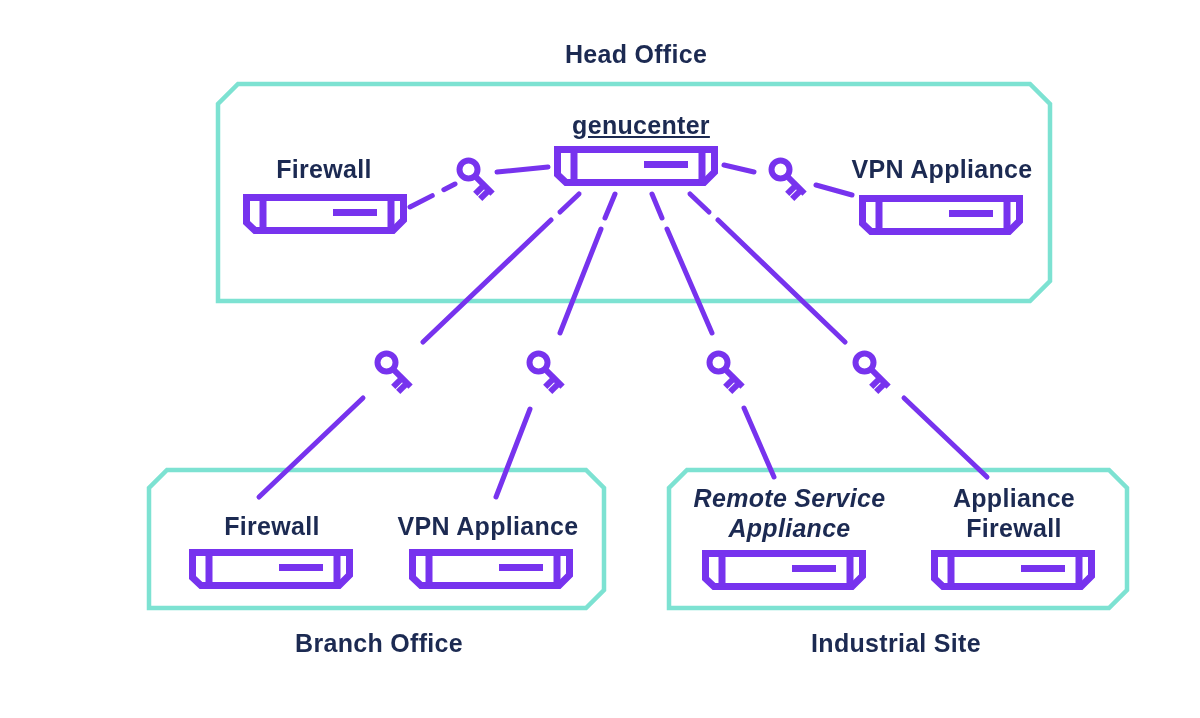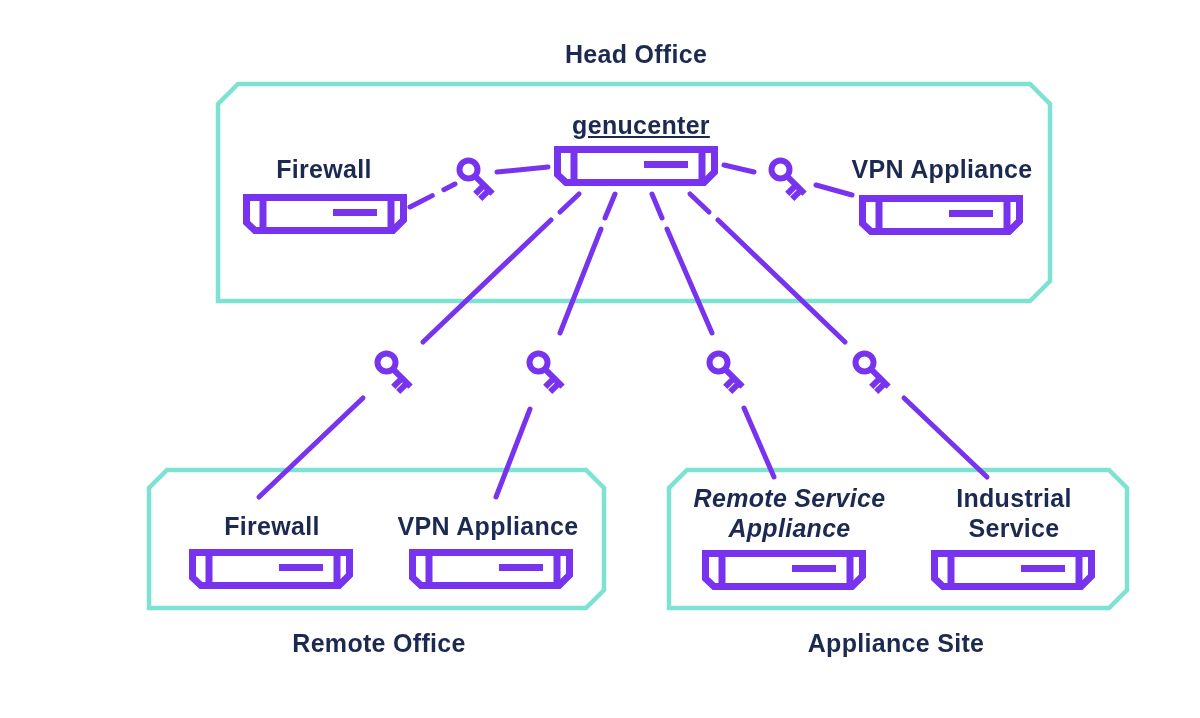--- a/index.html
+++ b/index.html
@@ -116,19 +116,19 @@
   <div class="lbl" style="left:180px;top:154px;width:200px;">Firewall</div>
 
   <div class="lbl" style="left:778px;top:154px;width:240px;">VPN Appliance</div>
 
   <div class="lbl" style="left:128px;top:511px;width:200px;">Firewall</div>
 
   <div class="lbl" style="left:324px;top:511px;width:240px;">VPN Appliance</div>
 
   <div class="lbl" style="left:643px;top:483px;width:205px;font-style:italic;">Remote Service Appliance</div>
 
-  <div class="lbl" style="left:890px;top:483px;width:160px;">Industrial Service</div>
+  <div class="lbl" style="left:890px;top:483px;width:160px;">Appliance Firewall</div>
 
-  <div class="lbl" style="left:185px;top:628px;width:300px;">Remote Office</div>
+  <div class="lbl" style="left:185px;top:628px;width:300px;">Branch Office</div>
 
-  <div class="lbl" style="left:702px;top:628px;width:300px;">Appliance Site</div>
+  <div class="lbl" style="left:702px;top:628px;width:300px;">Industrial Site</div>
 
 </div>
 
 </body></html>

